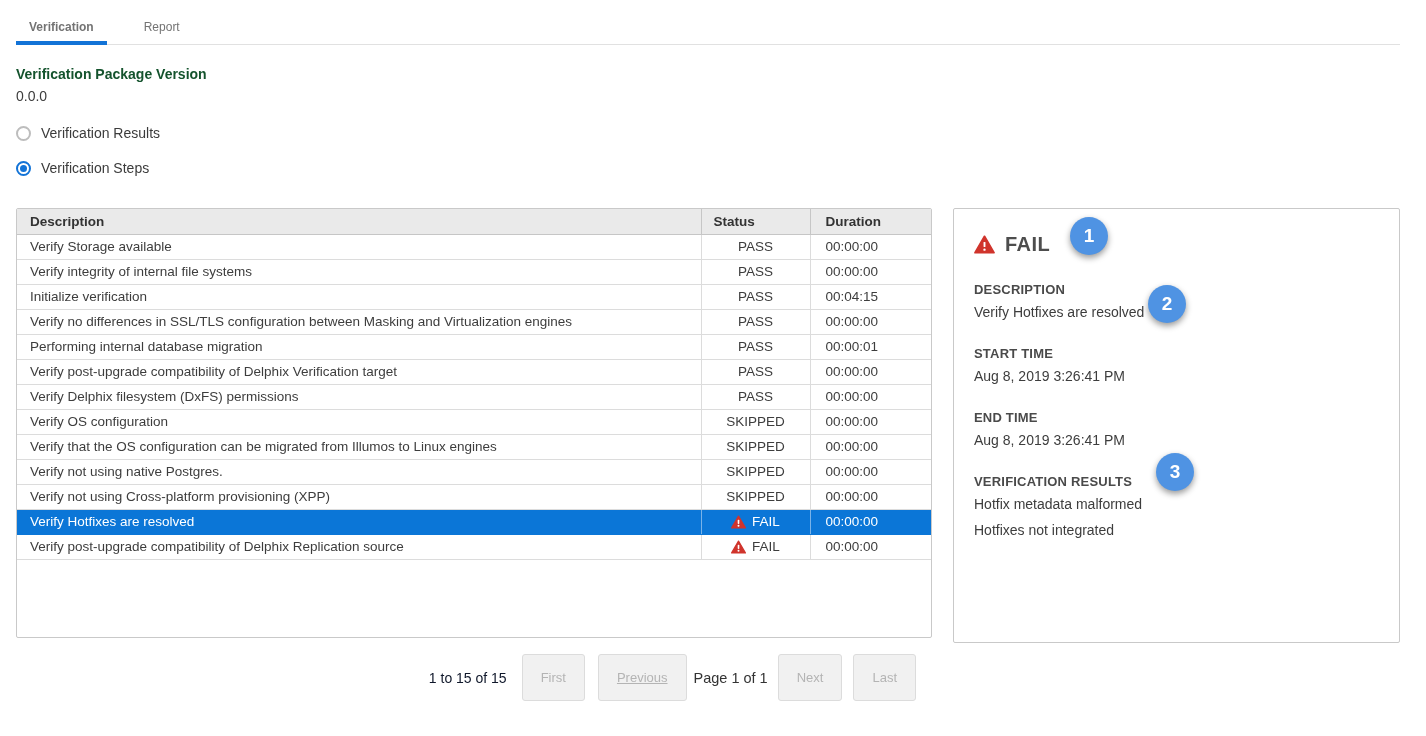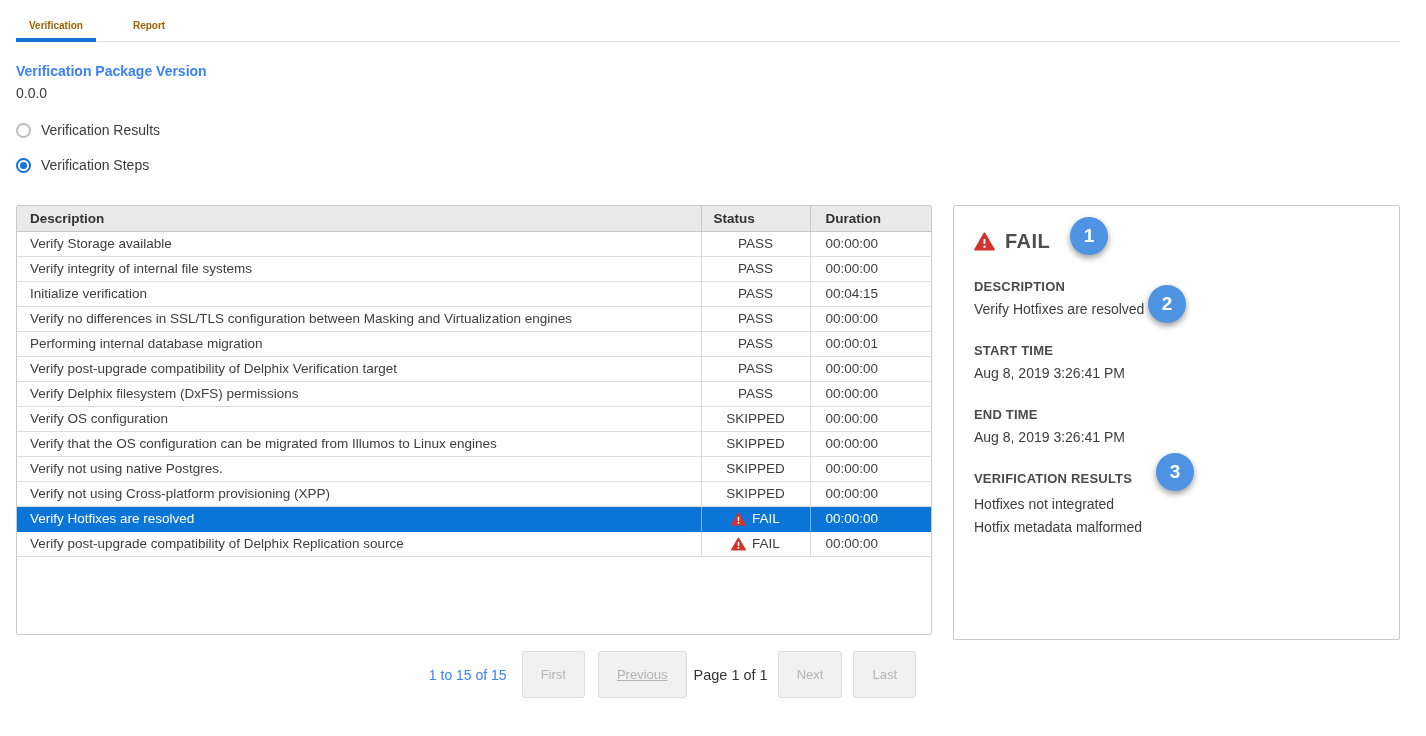--- a/index.html
+++ b/index.html
@@ -6,30 +6,30 @@
   html,body { margin:0; padding:0; }
   body {
     width:1426px; height:736px; position:relative; overflow:hidden;
     background:#ffffff; color:#3c3c3c;
     font-family:"Liberation Sans","DejaVu Sans",sans-serif;
   }
 
   
   .tabs-bar { margin:14px 26px 0 16px; border-bottom:1px solid #e1e1e1; display:flex; }
   .tab {
-    font-size:10px; font-weight:700; color:#a16207;
+    font-size:12px; font-weight:700; color:#737373;
     padding:6px 13px 7px; border-bottom:4px solid transparent;
     margin-bottom:-1px; cursor:pointer;
   }
-  .tab + .tab { margin-left:24px; font-weight:700; }
+  .tab + .tab { margin-left:24px; font-weight:400; }
   .tab.active { border-bottom-color: var(--accent,#1273d7); }
 
   
   .content { padding-left:16px; }
-  .pkg-label { margin-top:21px; font-size:14px; font-weight:700; color:#3b82f6; }
+  .pkg-label { margin-top:21px; font-size:14px; font-weight:700; color:#14532d; }
   .pkg-value { margin-top:6px; font-size:14px; }
 
   .radio-group { margin-top:21px; }
   .radio-row { display:flex; align-items:center; height:16px; margin-bottom:19px; cursor:pointer; }
   .radio {
     width:15px; height:15px; border-radius:50%; border:2px solid #bdbdbd;
     margin-right:10px; position:relative; background:#fff; flex:none;
   }
   .radio-row.selected .radio { border-color: var(--accent,#1273d7); }
   .radio-row.selected .radio::after {
@@ -57,21 +57,21 @@
   td.c-status { text-align:center; border-left:1px solid #dcdcdc; }
   td.c-dur { padding-left:15px; border-left:1px solid #dcdcdc; }
   tr.row { cursor:pointer; }
   tr.selected td { background:var(--selected,#0b76d7); color:#fff; border-bottom-color:var(--selected,#0b76d7); }
   tr.selected td.c-status, tr.selected td.c-dur { border-left-color:rgba(255,255,255,0.45); }
   .status-flex { display:inline-flex; align-items:center; gap:6px; vertical-align:middle; }
   .warn { display:inline-flex; flex:none; }
 
   
   .pagination { display:flex; align-items:center; justify-content:flex-end; margin-top:16px; padding-right:16px; }
-  .range-text { font-size:14px; color:#3b82f6; margin-right:15px; }
+  .range-text { font-size:14px; color:#0f172a; margin-right:15px; }
   .pg-btn {
     background:#f1f1f1; border:1px solid #dcdcdc; border-radius:3px;
     color:#b4b4b4; font-size:13px; font-weight:500; padding:0 18px; height:47px;
     font-family:inherit; cursor:default;
   }
   .pg-first { margin-left:0; }
   .pg-prev { margin-left:13px;text-decoration:underline; }
   .page-text { font-size:14.5px; color:#333; margin-left:7px; }
   .pg-next { margin-left:10px; }
   .pg-last { margin-left:11px; }
@@ -257,22 +257,22 @@
         <div class="detail-label">DESCRIPTION</div>
         <div class="detail-value">Verify Hotfixes are resolved</div>
 
         <div class="detail-label">START TIME</div>
         <div class="detail-value">Aug 8, 2019 3:26:41 PM</div>
 
         <div class="detail-label">END TIME</div>
         <div class="detail-value">Aug 8, 2019 3:26:41 PM</div>
 
         <div class="detail-label">VERIFICATION RESULTS</div>
+        <div class="detail-value">Hotfix metadata malformed</div>
         <div class="detail-value stack">Hotfixes not integrated</div>
-        <div class="detail-value">Hotfix metadata malformed</div>
       </div>
 
     </div>
   </div>
 
   <div class="callout callout-1">1</div>
   <div class="callout callout-2">2</div>
   <div class="callout callout-3">3</div>
 
 </div>

